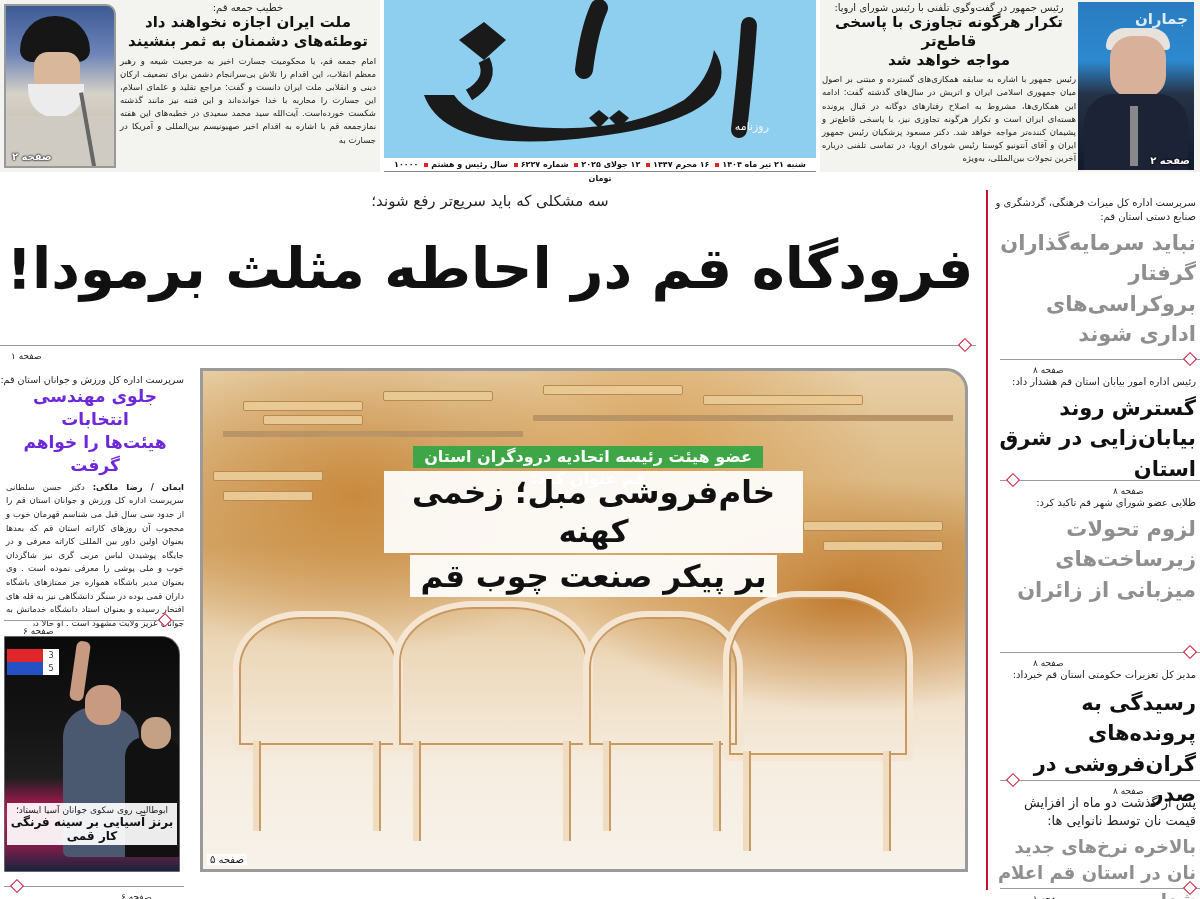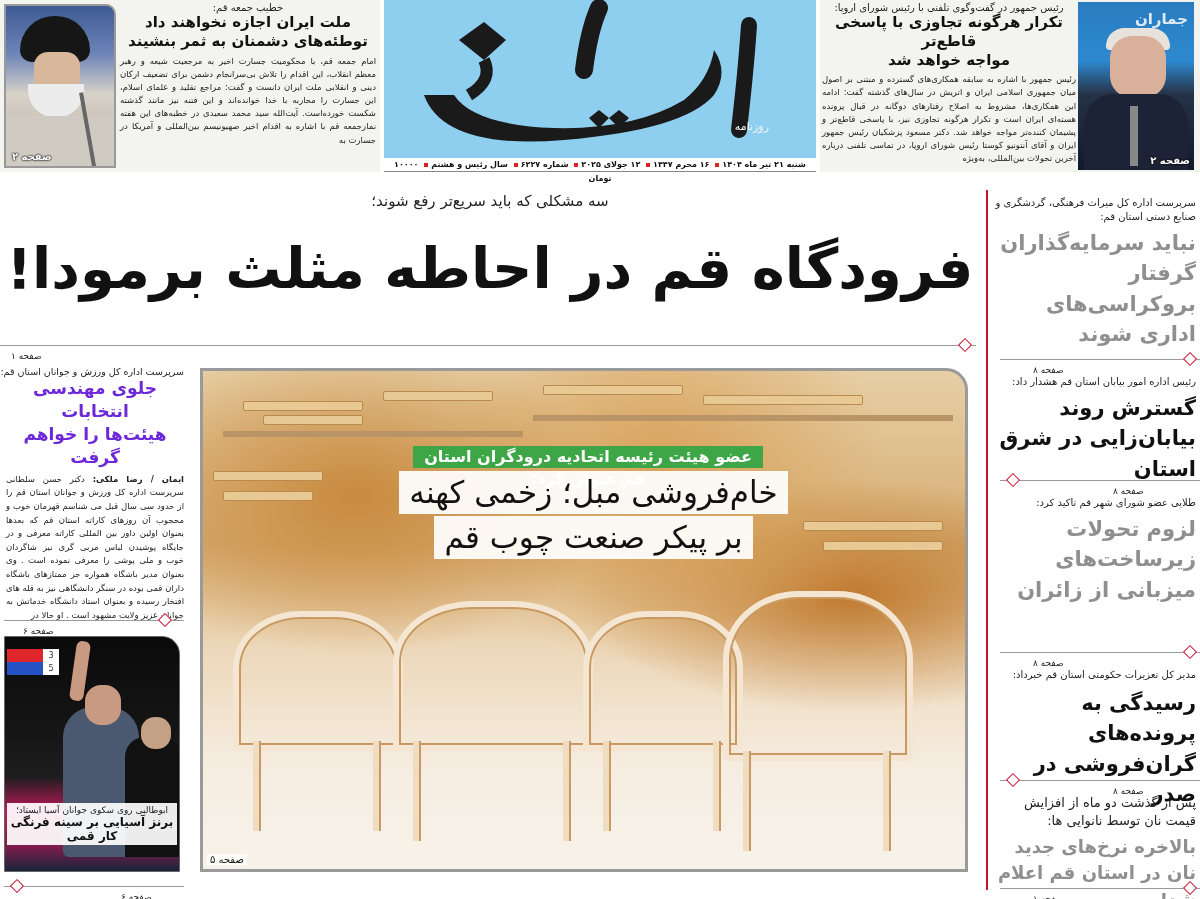--- a/index.html
+++ b/index.html
@@ -124,21 +124,21 @@
     position: absolute; left: 210px; top: 75px; width: 350px; height: 22px;
     background: #3fa648; color: #fff; font-size: 16px; font-weight: bold;
     text-align: center; line-height: 22px;
   }
   .photo-headline-box {
     position: absolute; left: 160px; top: 100px; width: 440px;
     text-align: center;
   }
   .photo-headline-box span {
     display: inline-block; background: rgba(255,255,255,.92); color: #111;
-    font-size: 31px; font-weight: 400; line-height: 1.25; padding: 2px 10px; margin-bottom: 2px; margin-left: 21px;
+    font-size: 31px; font-weight: 700; line-height: 1.25; padding: 2px 10px; margin-bottom: 2px; margin-left: 21px;
   }
   .photo-page-ref {
     position: absolute; left: 4px; bottom: 4px; font-size: 10px; color: #111;
     background: rgba(255,255,255,.8); padding: 0 3px;
   }
 </style>
 </head>
 <body>
 
 <div class="abs top-story-left">
@@ -196,21 +196,21 @@
   </div>
 </div>
 
 <div class="abs supertitle">سه مشکلی که باید سریع‌تر رفع شوند؛</div>
 <div class="abs main-headline">فرودگاه قم در احاطه مثلث برمودا!</div>
 <div class="abs divider" style="left:0; top:345px; width:976px;"></div>
 <div class="diamond" style="left:960px; top:340px;"></div>
 <span class="page-ref" style="left:8px; top:338px;">صفحه ۱</span>
 
 <div class="abs left-col">
-  <div class="lc-kicker" style="margin-top:10px;">سرپرست اداره کل ورزش و جوانان استان قم:</div>
+  <div class="lc-kicker" style="margin-top:18px;">سرپرست اداره کل ورزش و جوانان استان قم:</div>
   <div class="lc-head">جلوی مهندسی انتخابات</div>
   <div class="lc-head">هیئت‌ها را خواهم گرفت</div>
   <div class="lc-body" style="margin-top:4px;">
     <b>ایمان / رضا ملکی:</b>
     <span>دکتر حسن سلطانی سرپرست اداره کل ورزش و جوانان استان قم را از حدود سی سال قبل می شناسم قهرمان خوب و محجوب آن روزهای کاراته استان قم که بعدها بعنوان اولین داور بین المللی کاراته معرفی و در جایگاه پوشیدن لباس مربی گری نیز شاگردان خوب و ملی پوشی را معرفی نموده است . وی بعنوان مدیر باشگاه همواره جز ممتازهای باشگاه داران قمی بوده در سنگر دانشگاهی نیز به قله های افتخار رسیده و بعنوان استاد دانشگاه خدماتش به جوانان عزیز ولایت مشهود است . او حالا در</span>
   </div>
 </div>
 <div class="abs divider" style="left:4px; top:620px; width:180px;"></div>
 <div class="diamond" style="left:160px; top:615px;"></div>
 <span class="page-ref" style="left:20px; top:613px;">صفحه ۶</span>

